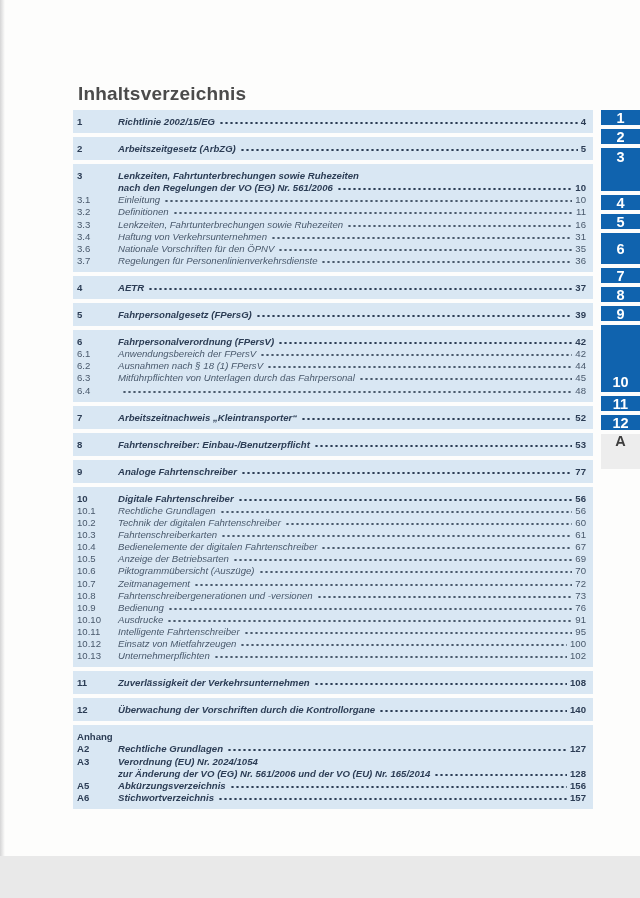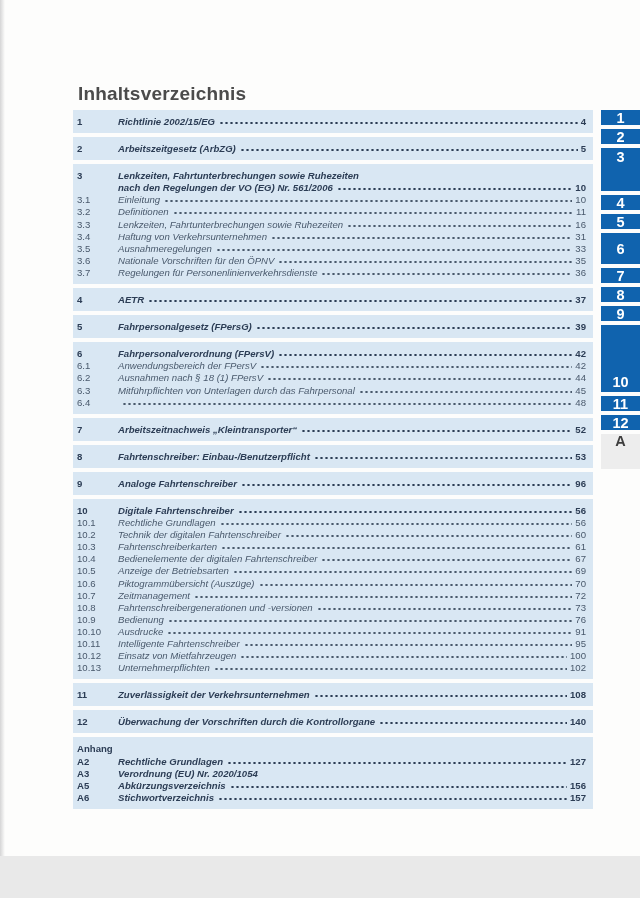--- a/index.html
+++ b/index.html
@@ -103,26 +103,20 @@
           <span class="leader"></span>
           <span class="page-num">16</span>
         </div>
         <div class="row">
           <span class="num">3.4</span>
           <span class="titletext">Haftung von Verkehrsunternehmen</span>
           <span class="leader"></span>
           <span class="page-num">31</span>
         </div>
         <div class="row">
-          <span class="num">3.5</span>
-          <span class="titletext">Ausnahmeregelungen</span>
-          <span class="leader"></span>
-          <span class="page-num">33</span>
-        </div>
-        <div class="row">
           <span class="num">3.6</span>
           <span class="titletext">Nationale Vorschriften für den ÖPNV</span>
           <span class="leader"></span>
           <span class="page-num">35</span>
         </div>
         <div class="row">
           <span class="num">3.7</span>
           <span class="titletext">Regelungen für Personenlinienverkehrsdienste</span>
           <span class="leader"></span>
           <span class="page-num">36</span>
@@ -189,21 +183,21 @@
           <span class="titletext">Fahrtenschreiber: Einbau-/Benutzerpflicht</span>
           <span class="leader"></span>
           <span class="page-num">53</span>
         </div>
       </div>
       <div class="section">
         <div class="row bold">
           <span class="num">9</span>
           <span class="titletext">Analoge Fahrtenschreiber</span>
           <span class="leader"></span>
-          <span class="page-num">96</span>
+          <span class="page-num">77</span>
         </div>
       </div>
       <div class="section">
         <div class="row bold">
           <span class="num">10</span>
           <span class="titletext">Digitale Fahrtenschreiber</span>
           <span class="leader"></span>
           <span class="page-num">56</span>
         </div>
         <div class="row">
@@ -307,21 +301,27 @@
           <span class="titletext"></span>
         </div>
         <div class="row bold">
           <span class="num">A2</span>
           <span class="titletext">Rechtliche Grundlagen</span>
           <span class="leader"></span>
           <span class="page-num">127</span>
         </div>
         <div class="row bold">
           <span class="num">A3</span>
-          <span class="titletext">Verordnung (EU) Nr. 2020/1054</span>
+          <span class="titletext">Verordnung (EU) Nr. 2024/1054</span>
+        </div>
+        <div class="row bold">
+          <span class="num"></span>
+          <span class="titletext">zur Änderung der VO (EG) Nr. 561/2006 und der VO (EU) Nr. 165/2014</span>
+          <span class="leader"></span>
+          <span class="page-num">128</span>
         </div>
         <div class="row bold">
           <span class="num">A5</span>
           <span class="titletext">Abkürzungsverzeichnis</span>
           <span class="leader"></span>
           <span class="page-num">156</span>
         </div>
         <div class="row bold">
           <span class="num">A6</span>
           <span class="titletext">Stichwortverzeichnis</span>

